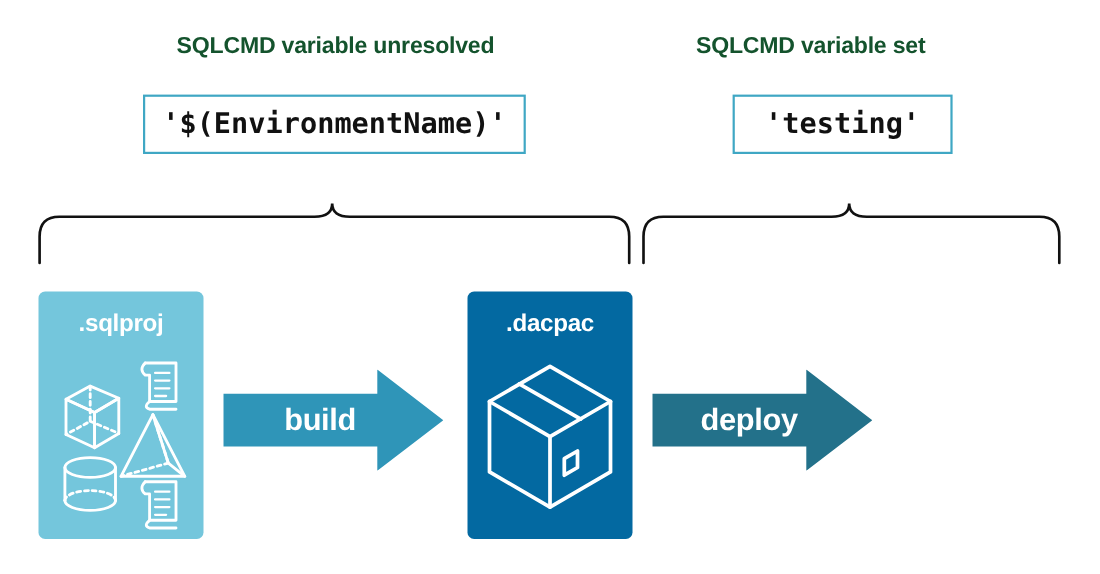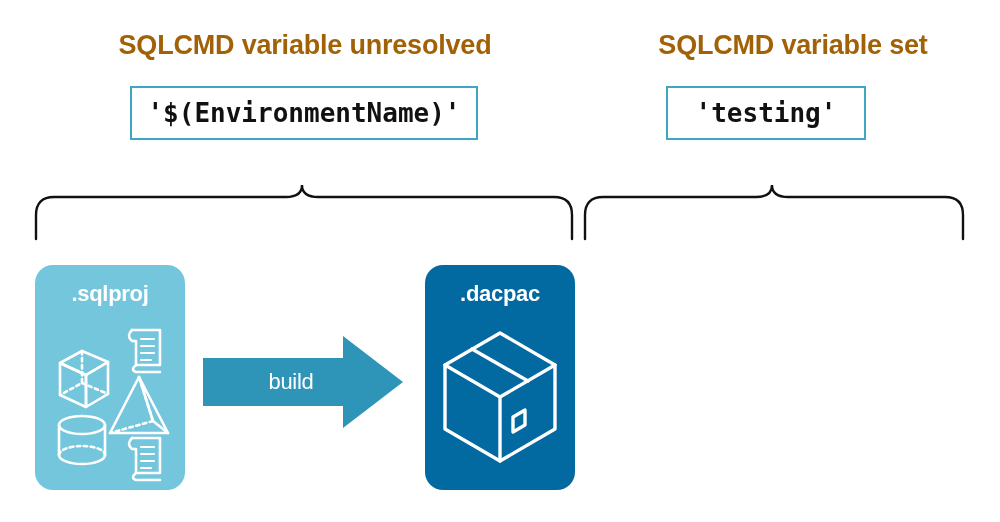--- a/index.html
+++ b/index.html
@@ -15,28 +15,28 @@
     background: #ffffff;
     overflow: hidden;
     font-family: "Liberation Sans", sans-serif;
   }
 
   
   .heading {
     position: absolute;
     font-family: "Liberation Sans", sans-serif;
     font-weight: bold;
-    font-size: 27px;
-    color: #a16207;
+    font-size: 21px;
+    color: #14532d;
     letter-spacing: -0.2px;
     text-align: center;
     white-space: nowrap;
   }
   #heading-left  { left: 95px;  top: 30px; width: 420px; }
-  #heading-right { left: 638px; top: 30px; width: 310px; }
+  #heading-right { left: 582px; top: 30px; width: 310px; }
 
   
   .code-box {
     position: absolute;
     box-sizing: border-box;
     border: 2px solid #3fa7c4;
     background: #ffffff;
     display: flex;
     align-items: center;
     justify-content: center;
@@ -57,21 +57,21 @@
   }
   #brace-left-wrap  { left: 30px;  }
   #brace-right-wrap { left: 580px; }
 
   
   .stage-box {
     position: absolute;
     top: 265px;
     width: 150px;
     height: 225px;
-    border-radius: 18px;
+    border-radius: 6px;
     overflow: hidden;
   }
   #stage-sqlproj  { left: 35px;  background: #74c6dc; }
   #stage-dacpac   { left: 425px; background: #0369a1; }
   #stage-database { left: 815px; background: #2a7389; }
 
   .stage-label {
     position: absolute;
     top: 16px;
     left: 0;
@@ -104,22 +104,22 @@
   .arrow-text {
     position: absolute;
     top: 0;
     left: 0;
     width: 176px;
     height: 92px;
     display: flex;
     align-items: center;
     justify-content: center;
     font-family: "Liberation Sans", sans-serif;
-    font-weight: normal;
-    font-size: 22px;
+    font-weight: bold;
+    font-size: 28px;
     color: #ffffff;
     letter-spacing: -0.3px;
     pointer-events: none;
   }
 </style>
 </head>
 <body>
 
 <div id="canvas">
 
@@ -205,14 +205,20 @@
   </div>
 
 
   <div class="arrow" id="arrow-build">
     <svg width="200" height="92" viewBox="0 0 200 92">
       <path d="M0,22 L140,22 L140,0 L200,46 L140,92 L140,70 L0,70 Z" fill="#2f95b8"></path>
     </svg>
     <div class="arrow-text">build</div>
   </div>
 
+  <div class="arrow" id="arrow-deploy">
+    <svg width="200" height="92" viewBox="0 0 200 92">
+      <path d="M0,22 L140,22 L140,0 L200,46 L140,92 L140,70 L0,70 Z" fill="#23718a"></path>
+    </svg>
+    <div class="arrow-text">deploy</div>
+  </div>
 
 </div>
 
 </body></html>

